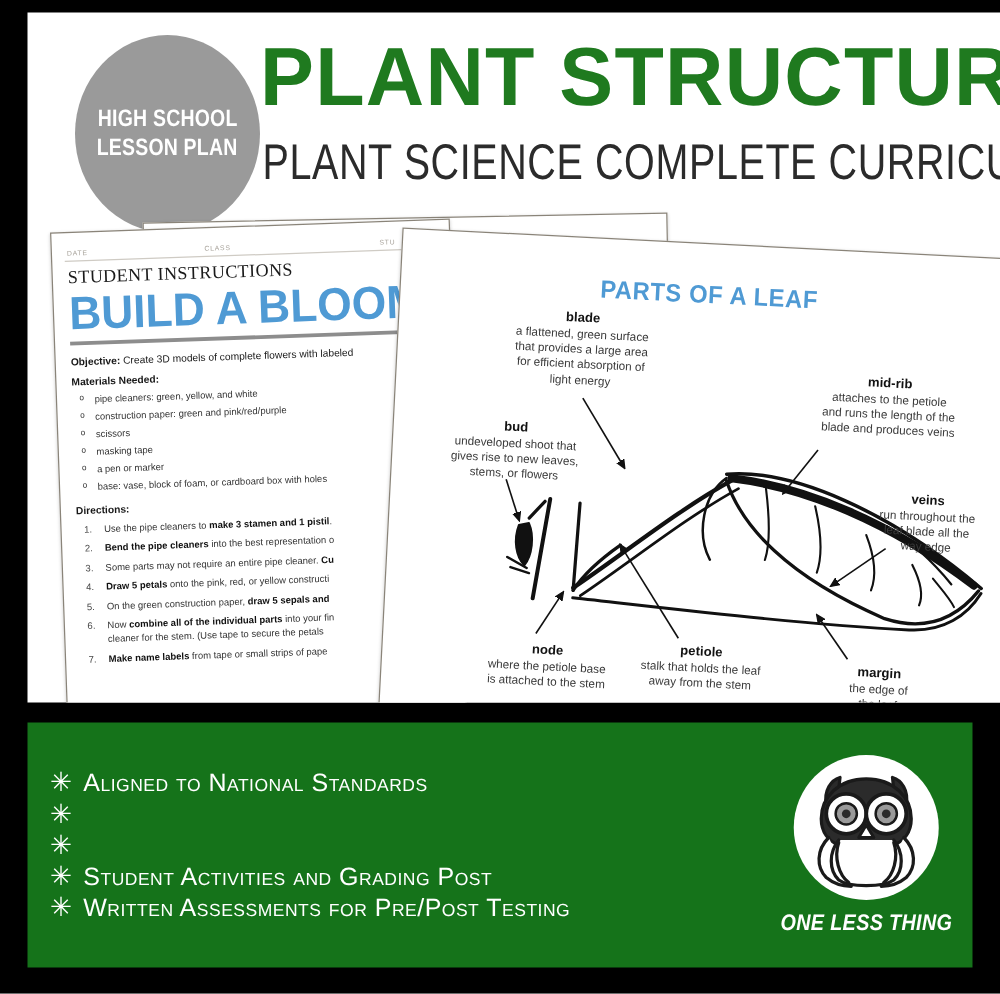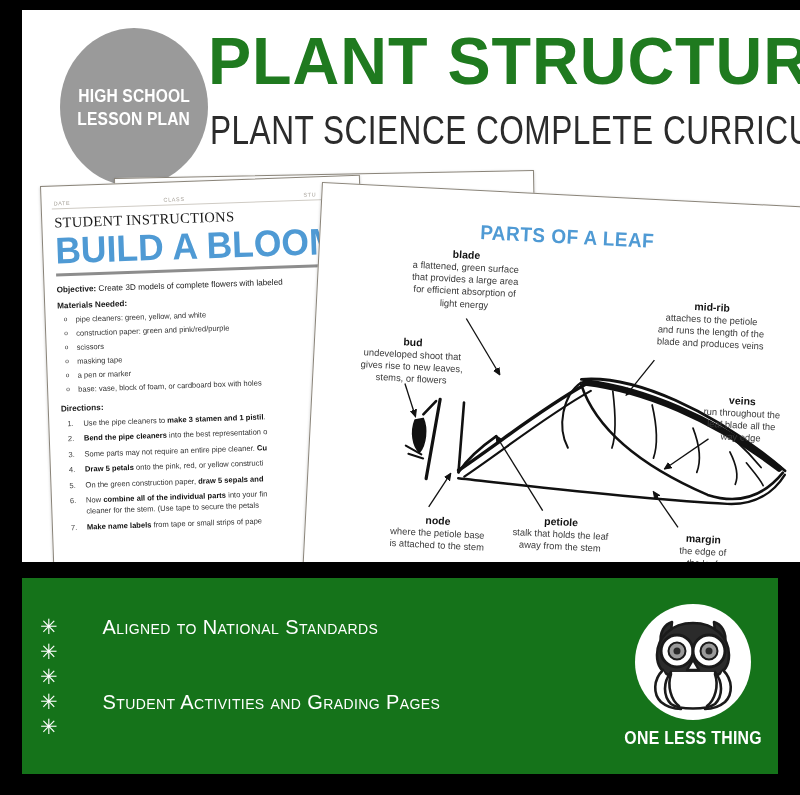--- a/index.html
+++ b/index.html
@@ -260,31 +260,31 @@
     color: #ffffff;
     line-height: 1;
     margin: 4px 0;
     white-space: nowrap;
   }
   .feat .star { font-size: 21px; line-height: 1; }
   .feat .txt {
     font-size: 20px;
     font-variant: small-caps;
     letter-spacing: 0.4px;
-    margin-left: 36px;
   }
 
   
   #logo {
     width: 160px;
     display: flex;
     flex-direction: column;
     align-items: center;
     justify-content: center;
     padding-right: 10px;
+    font-style: italic;
   }
   #owl-circle {
     width: 116px; height: 116px;
     border-radius: 50%;
     background: #ffffff;
     display: flex; align-items: center; justify-content: center;
   }
   #logo-text {
     margin-top: 8px;
     color: #ffffff;
@@ -456,24 +456,25 @@
           <span class="txt">Aligned to National Standards</span>
         </div>
         <div class="feat">
           <span class="star">✳</span>
         </div>
         <div class="feat">
           <span class="star">✳</span>
         </div>
         <div class="feat">
           <span class="star">✳</span>
-          <span class="txt">Student  Activities  and  Grading  Pages</span>
+          <span class="txt">Student  Activities  and  Grading  Post</span>
         </div>
         <div class="feat">
           <span class="star">✳</span>
+          <span class="txt">Written Assessments for Pre/Post Testing</span>
         </div>
       </div>
 
     <div id="logo">
       <div id="owl-circle">
         <svg width="104" height="104" viewBox="0 0 104 104">
           <g fill="none" stroke="#1a1a1a" stroke-width="2.6" stroke-linecap="round" stroke-linejoin="round">
 
             <path d="M20 34 C18 22 24 14 31 12 C30 20 29 27 31 33 Z" fill="#2a2a2a" stroke="#1a1a1a"></path>
             <path d="M84 34 C86 22 80 14 73 12 C74 20 75 27 73 33 Z" fill="#2a2a2a" stroke="#1a1a1a"></path>

